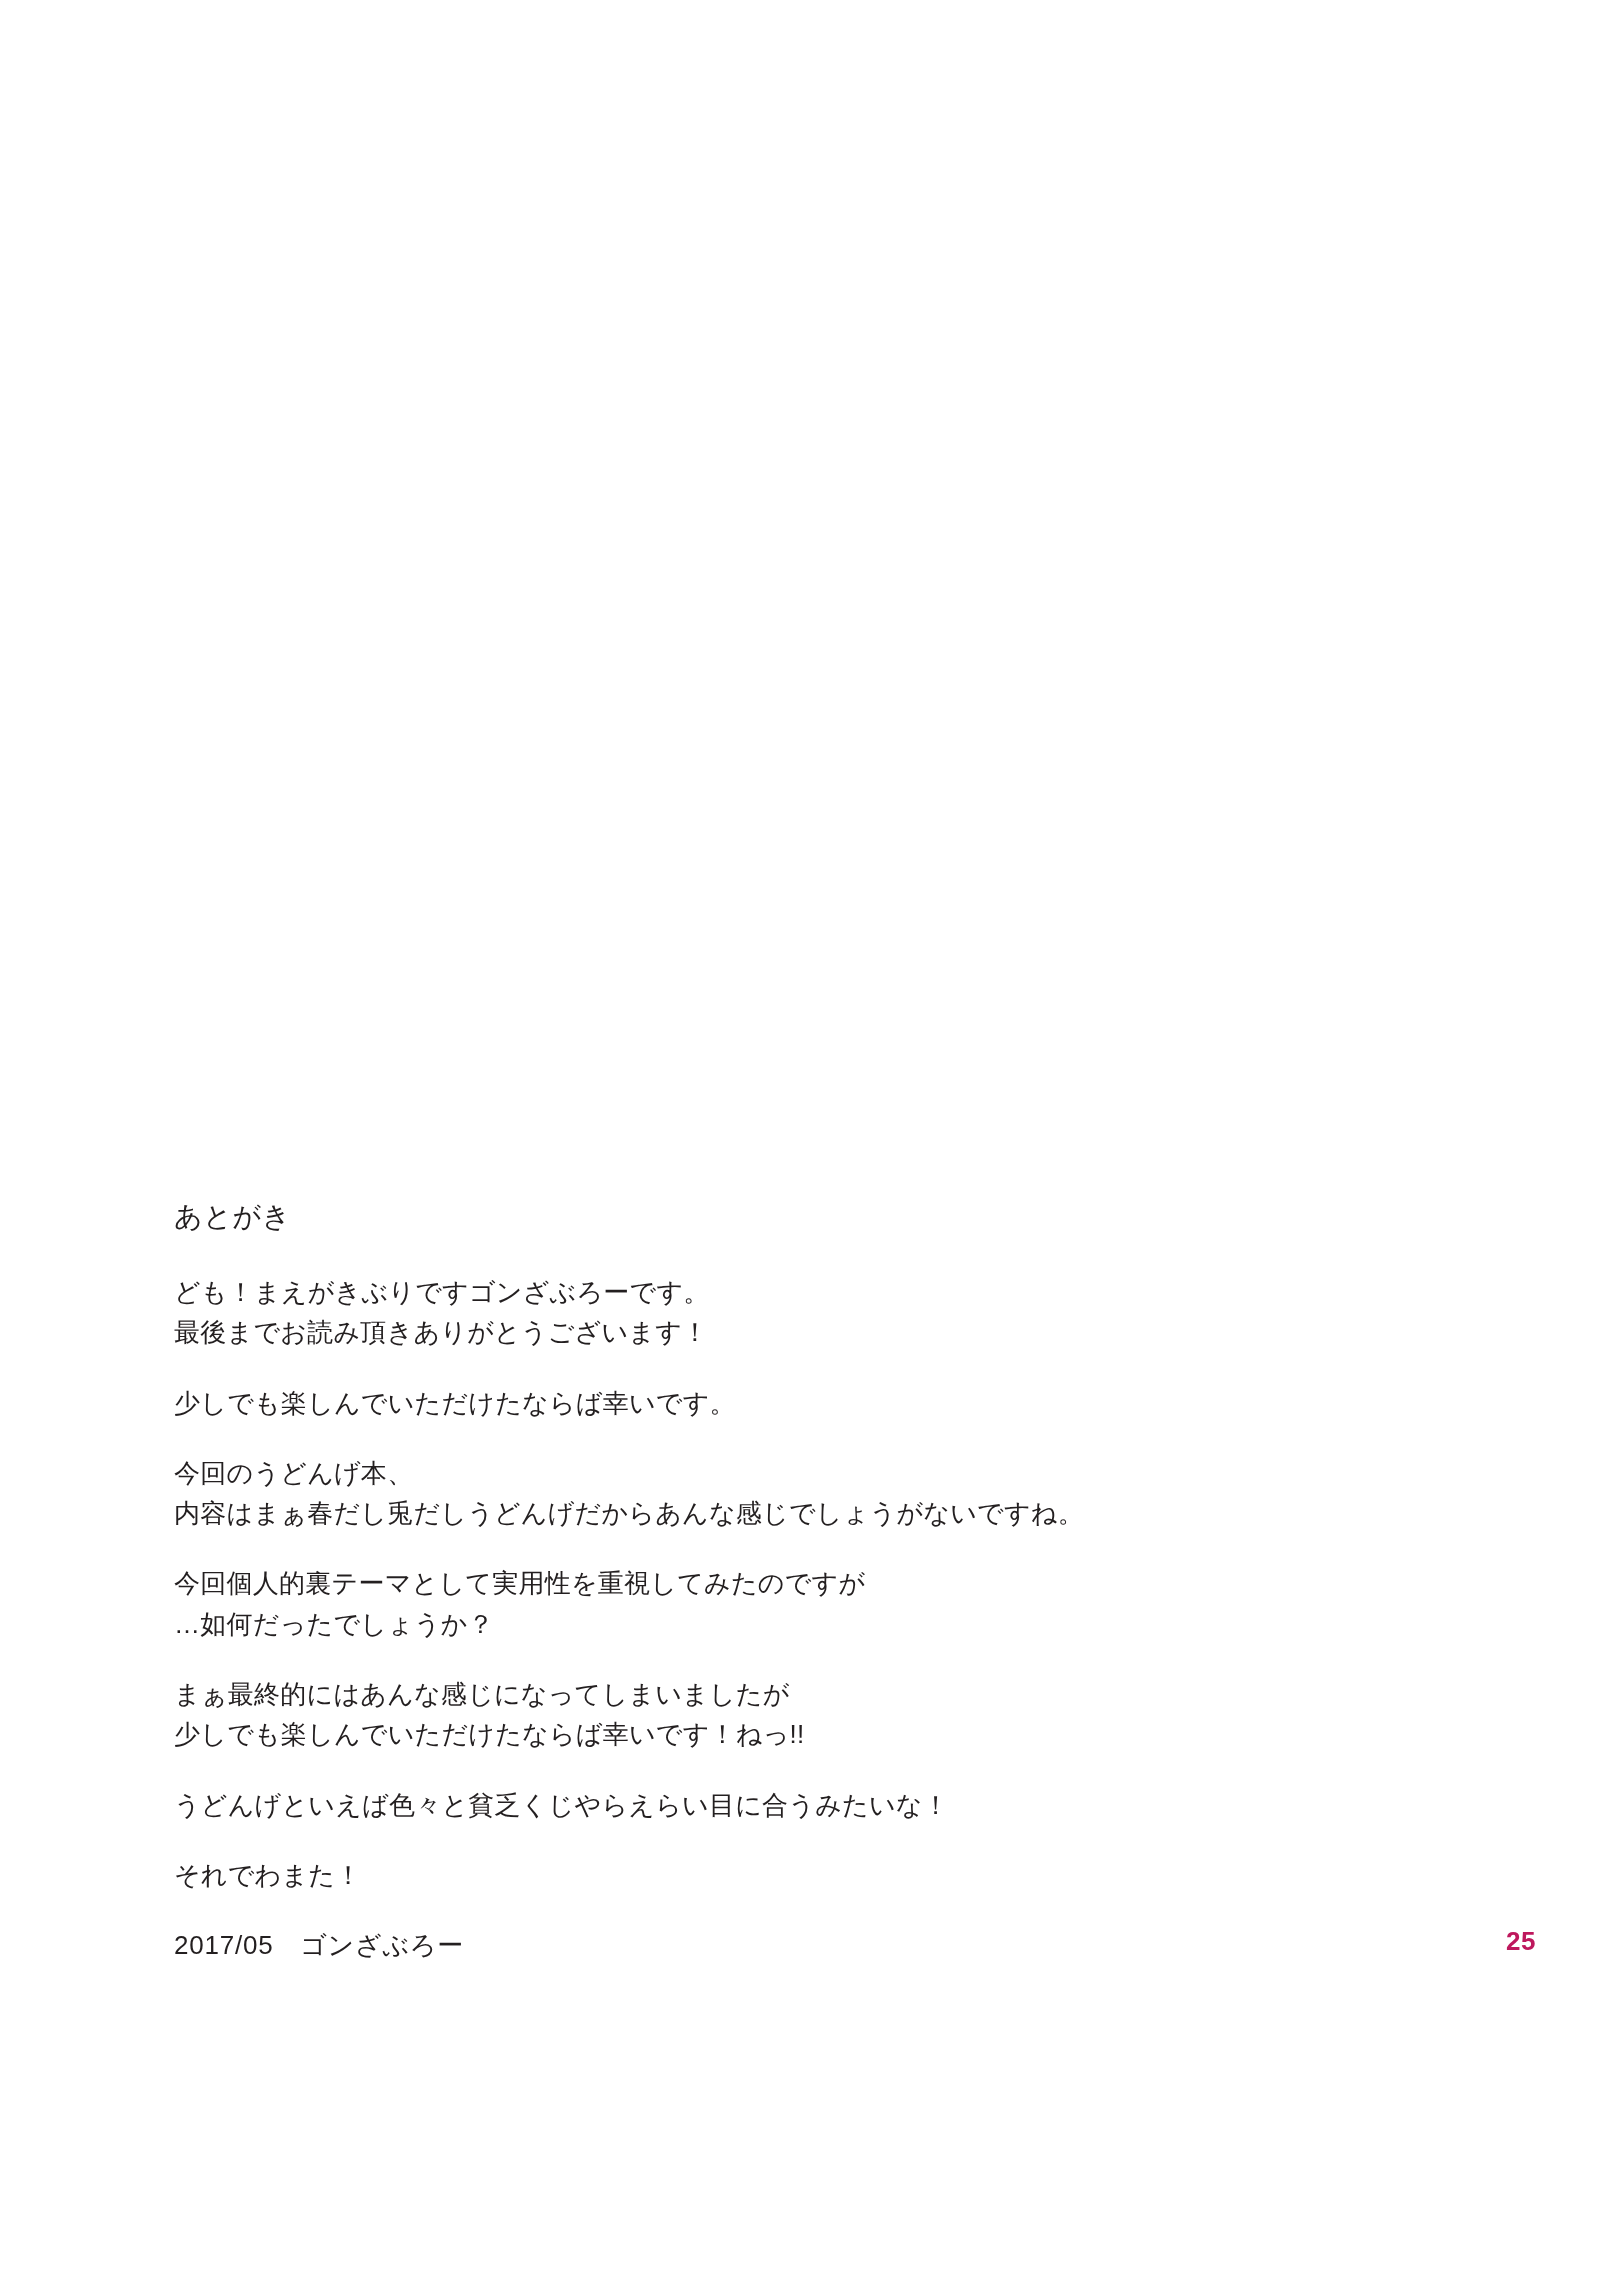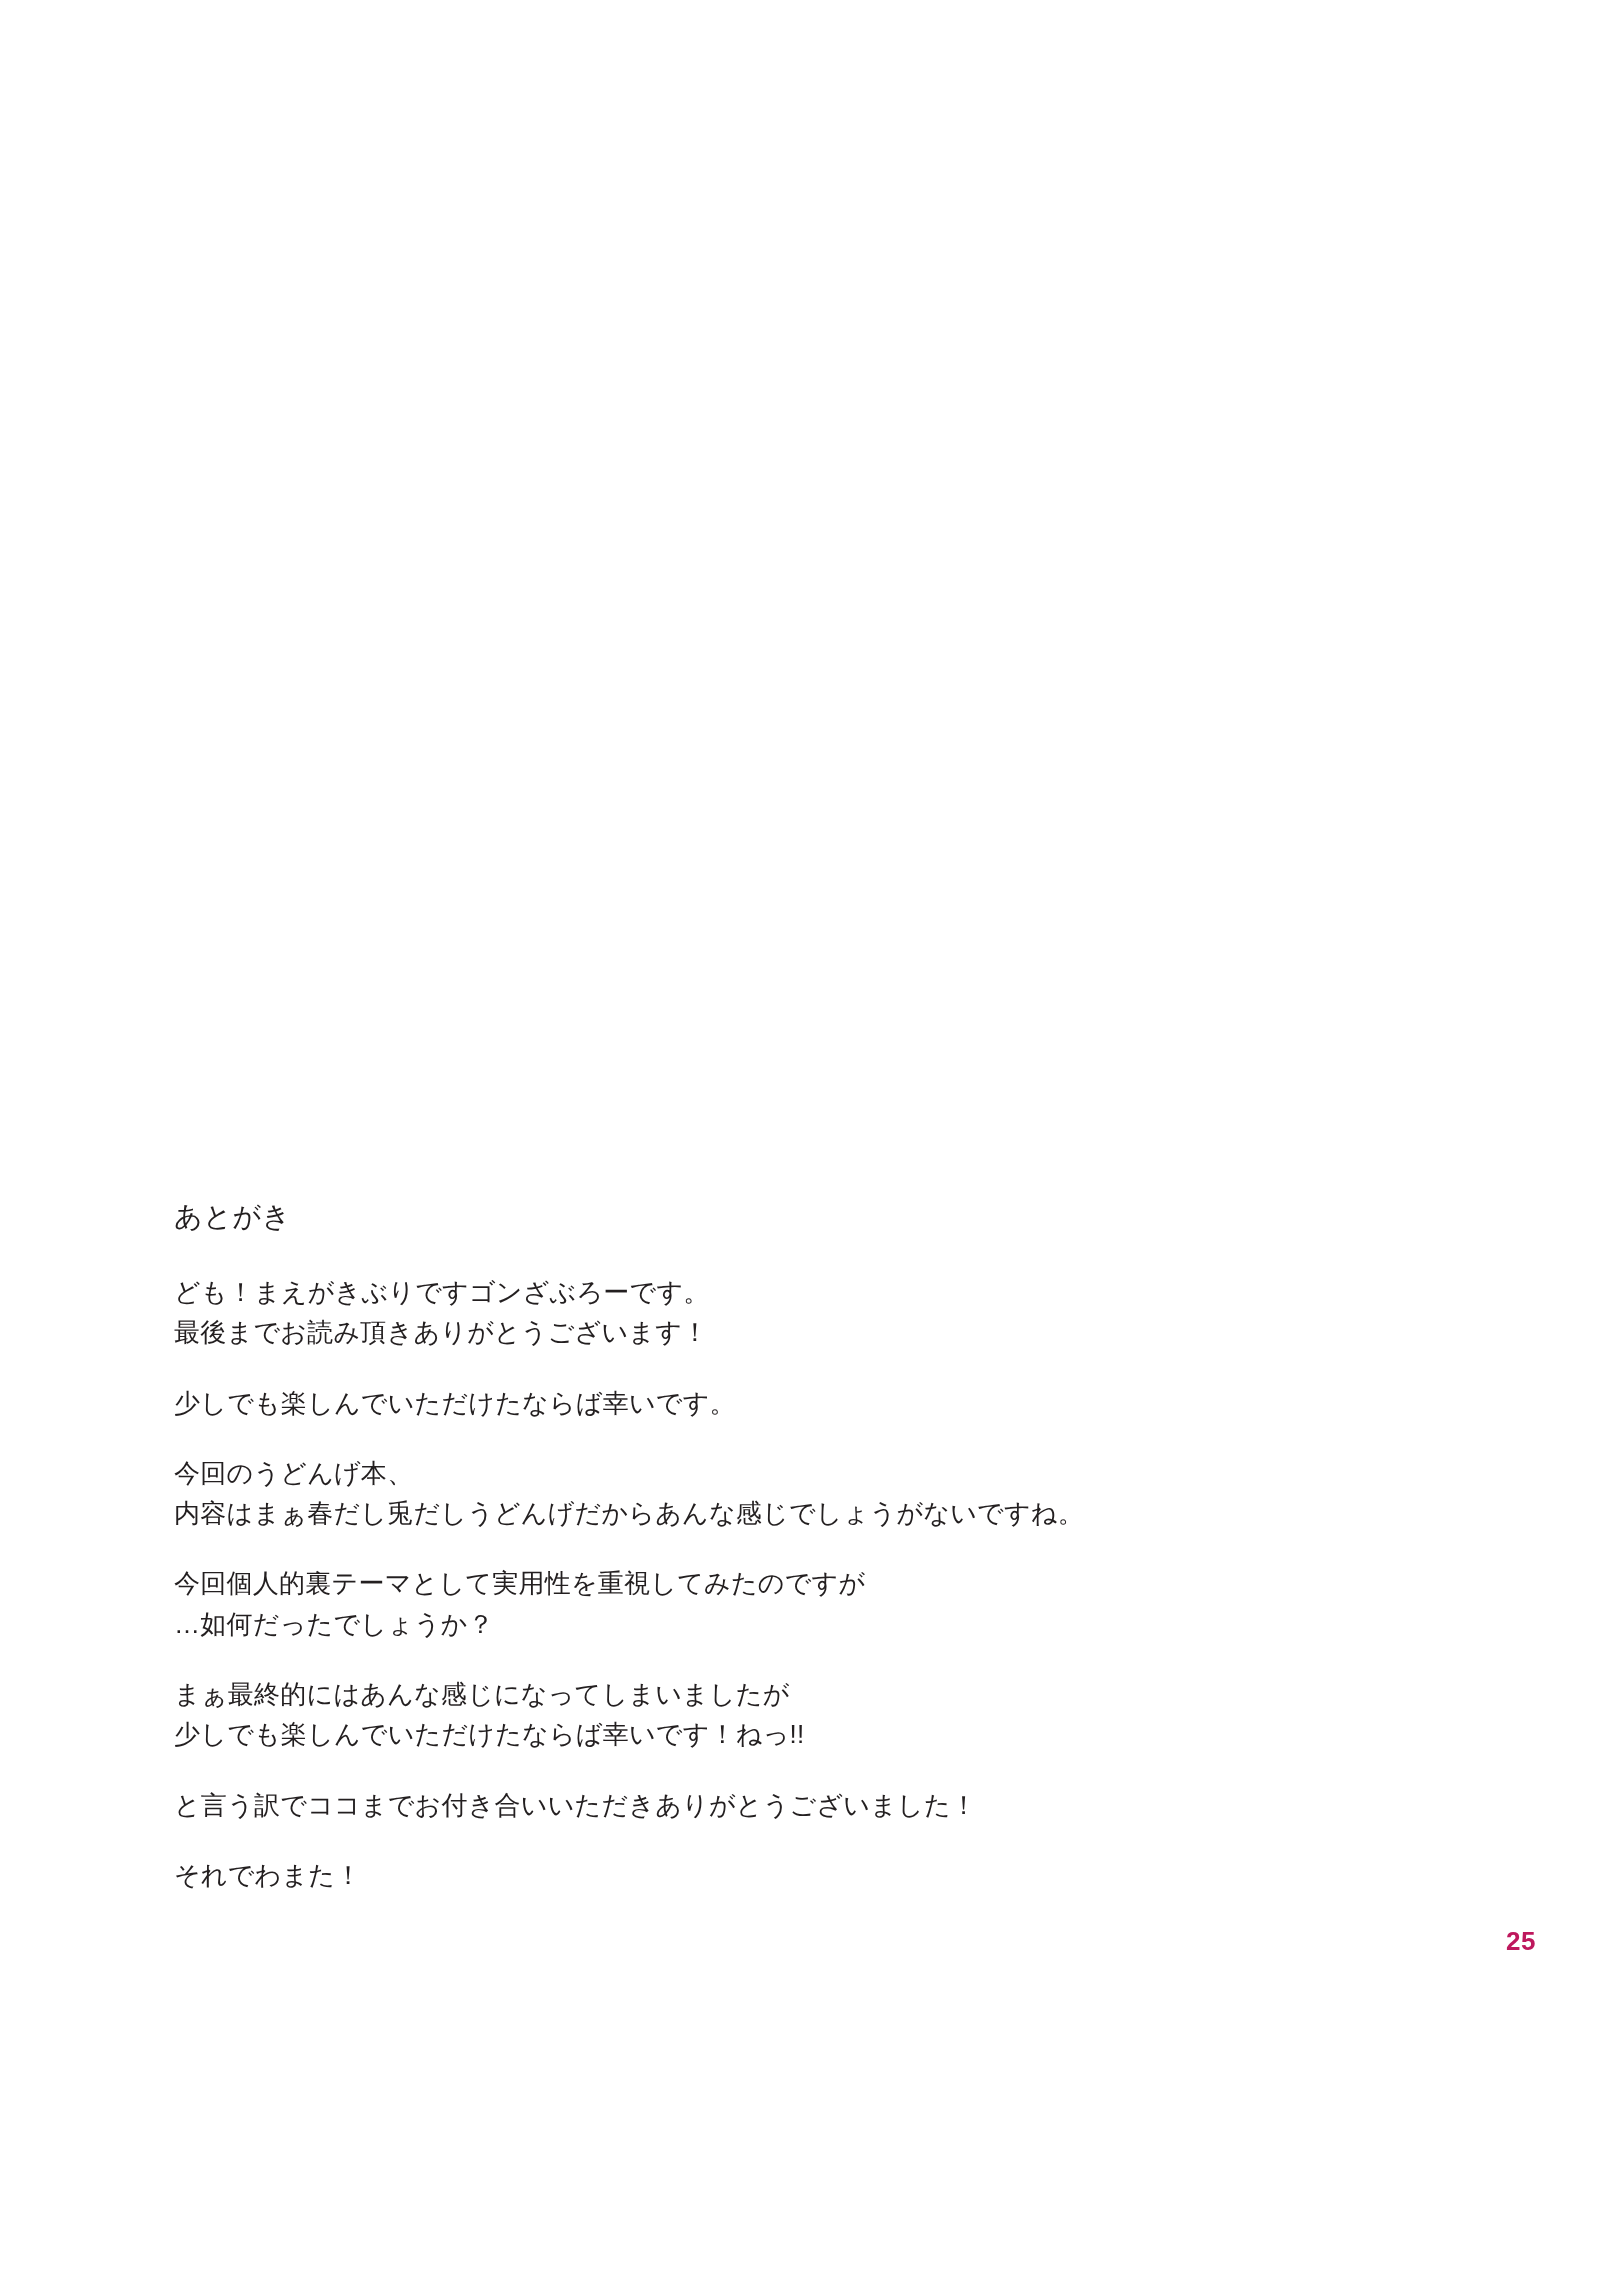--- a/index.html
+++ b/index.html
@@ -67,21 +67,22 @@
 
     <p class="para">ども！まえがきぶりですゴンざぶろーです。
 最後までお読み頂きありがとうございます！</p>
     <p class="para">少しでも楽しんでいただけたならば幸いです。</p>
     <p class="para">今回のうどんげ本、
 内容はまぁ春だし兎だしうどんげだからあんな感じでしょうがないですね。</p>
     <p class="para">今回個人的裏テーマとして実用性を重視してみたのですが
 …如何だったでしょうか？</p>
     <p class="para">まぁ最終的にはあんな感じになってしまいましたが
 少しでも楽しんでいただけたならば幸いです！ねっ!!</p>
-    <p class="para">と言う訳でココまでお付き合いいただきありがとうございました！</p>
+    <p class="para">うどんげといえば色々と貧乏くじやらえらい目に合うみたいな！</p>
     <p class="para">それでわまた！</p>
 
+    <p class="signature">2017/05　ゴンざぶろー</p>
 
   </div>
 
   <div class="page-number">25</div>
 
 </div>
 
 </body></html>

